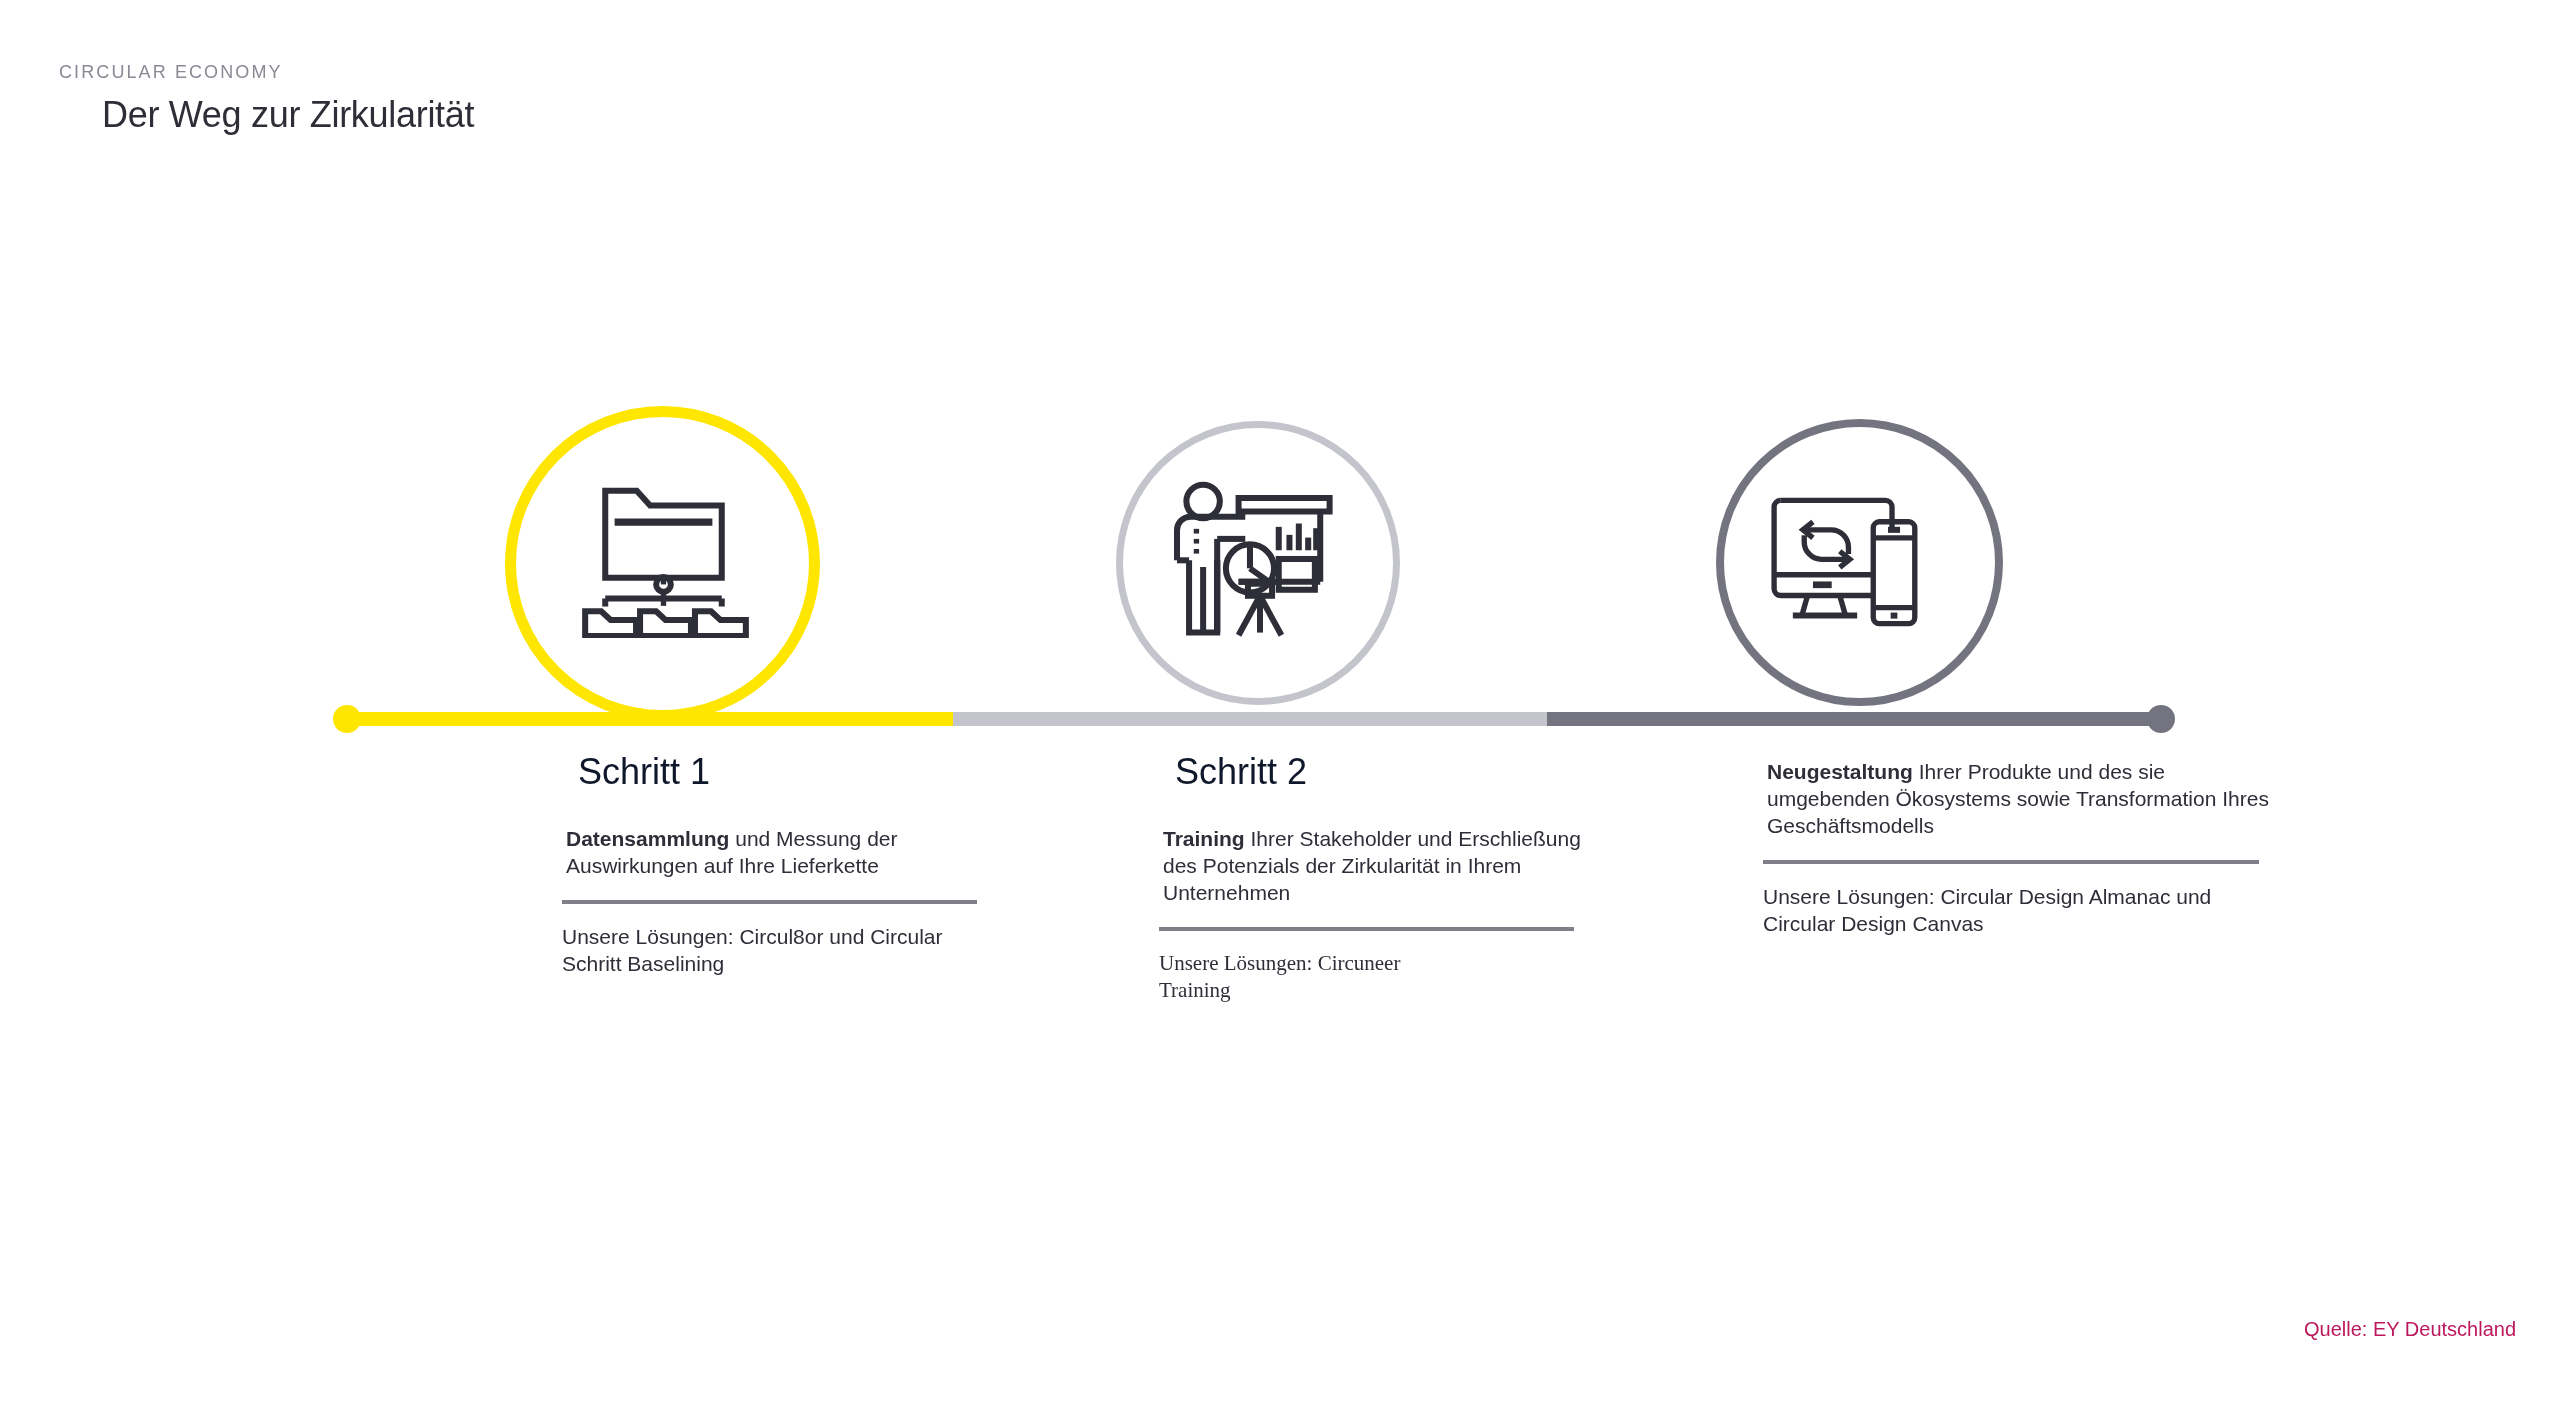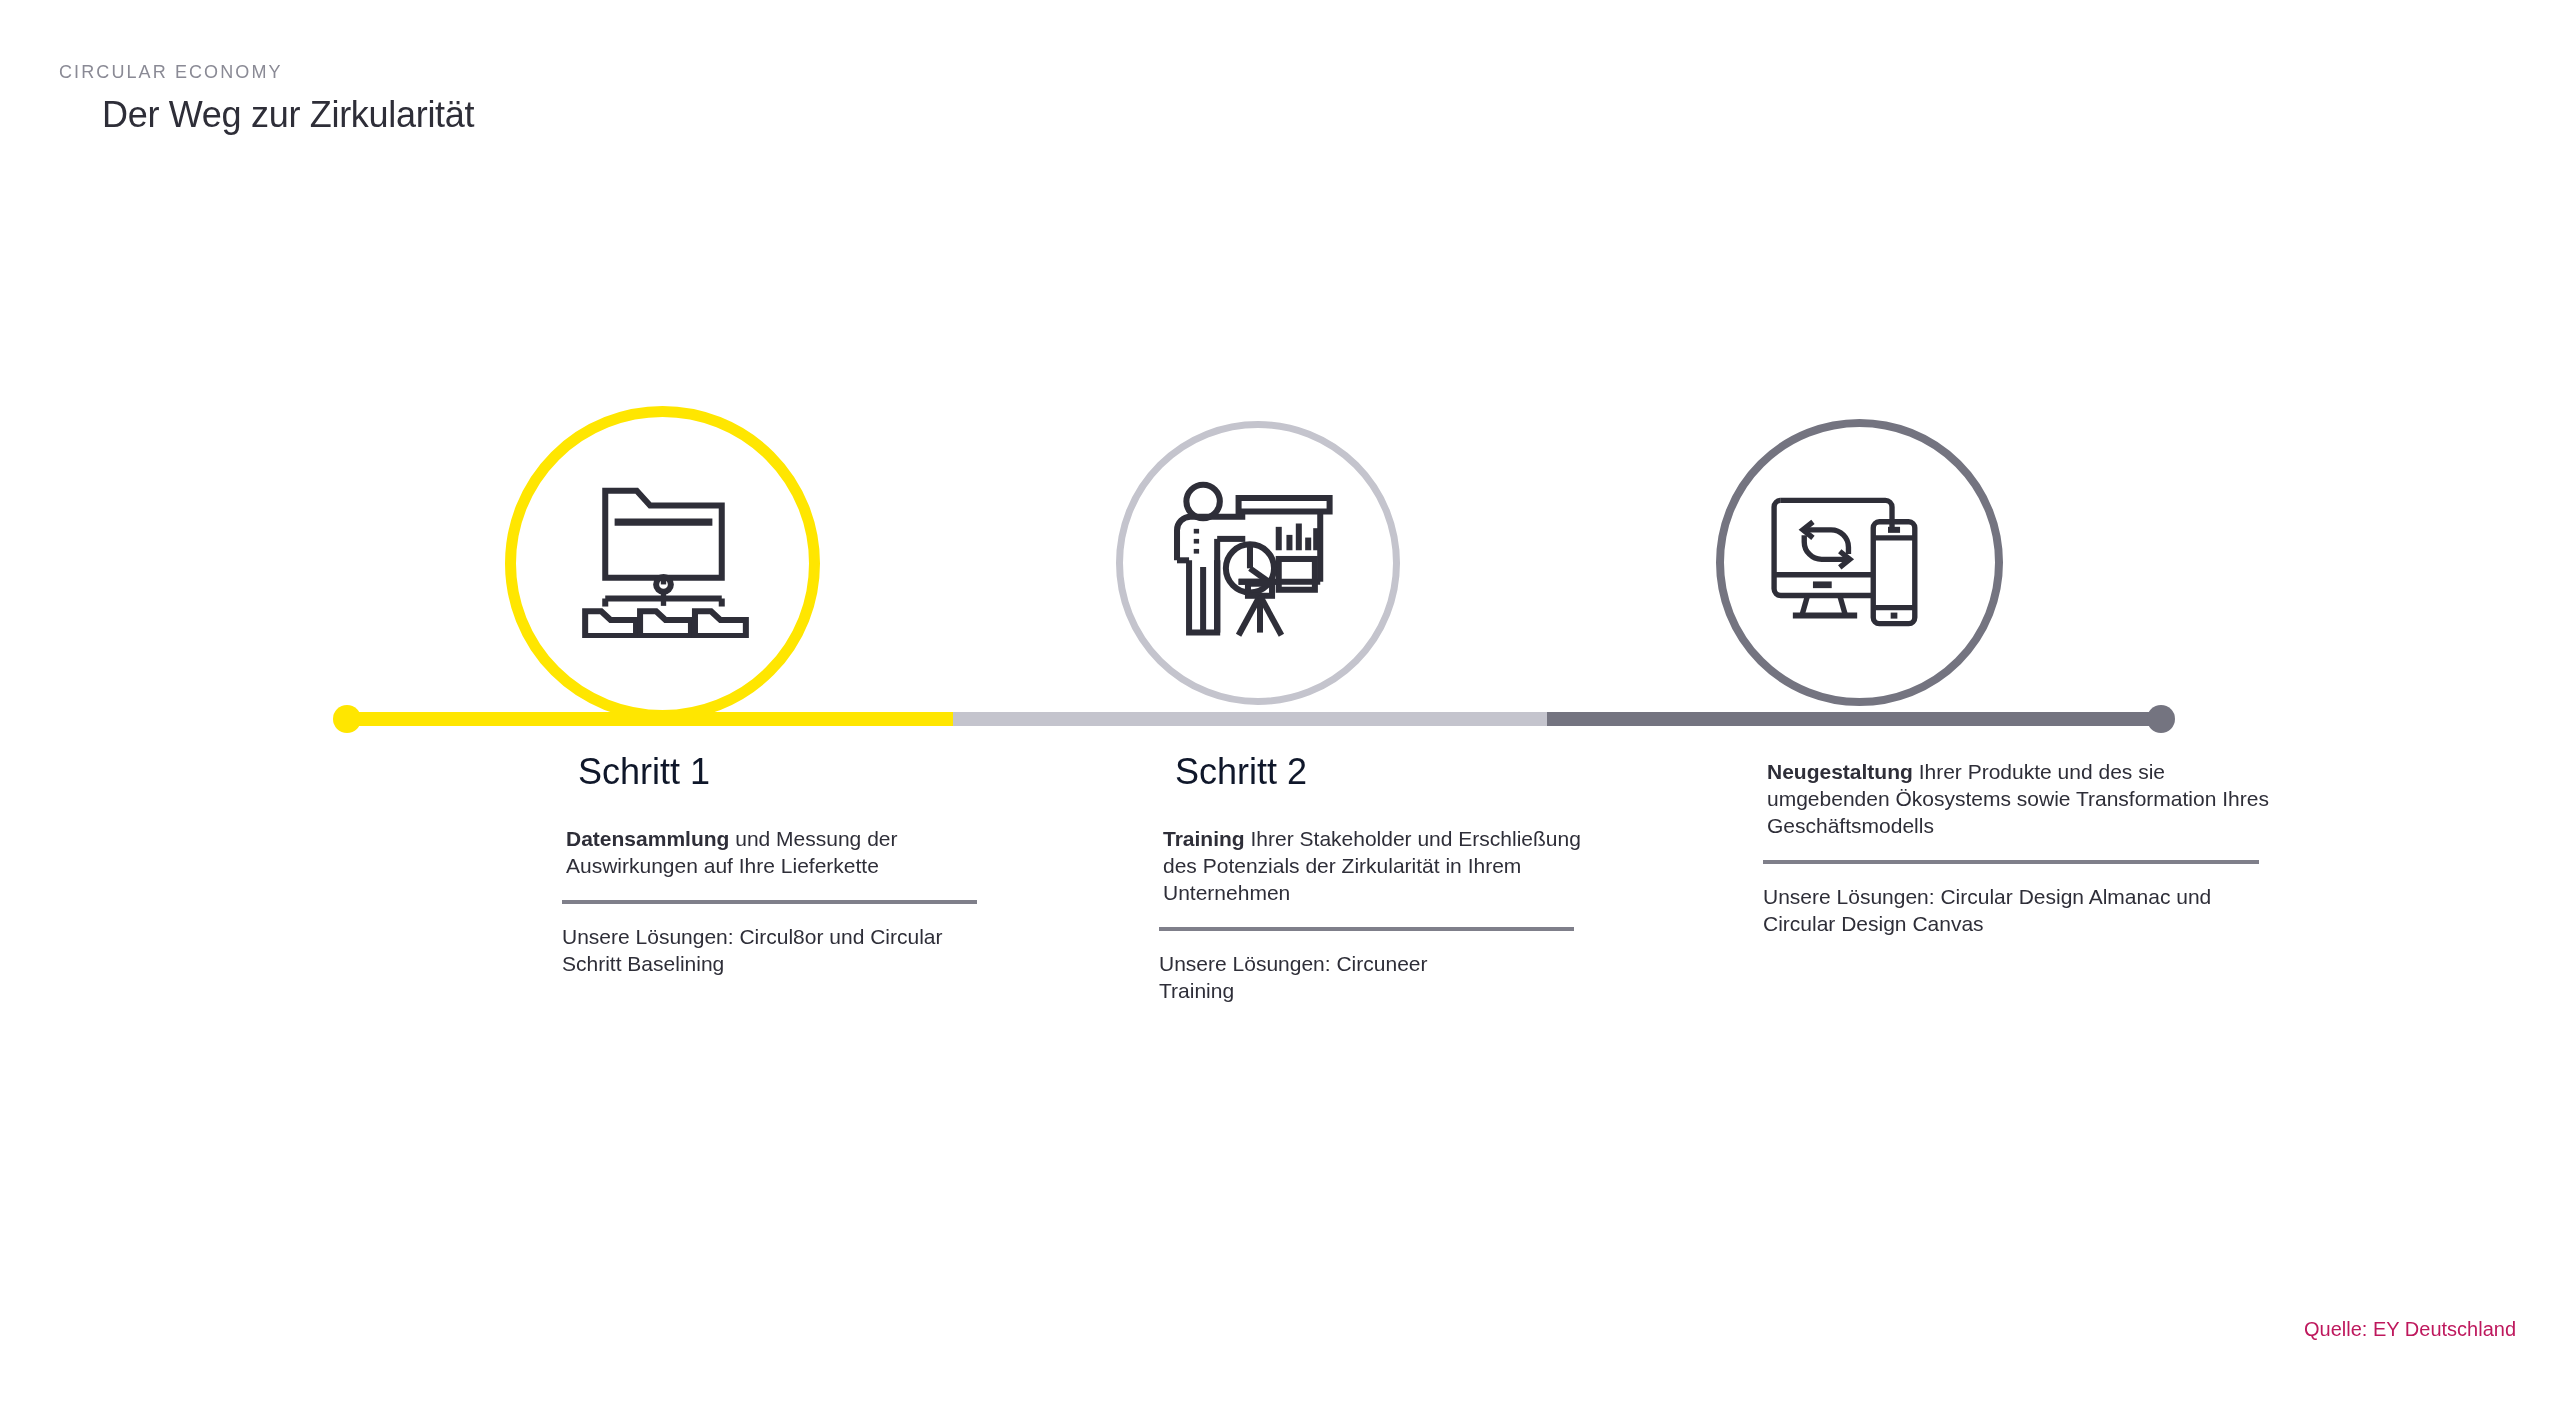--- a/index.html
+++ b/index.html
@@ -187,21 +187,21 @@
     <div class="rule"></div>
     <p class="step-sol">Unsere Lösungen: Circul8or und Circular Schritt Baselining</p>
   </div>
 
   <div class="step-col" style="left:1159px;width:443px;">
     <div class="step-head">Schritt 2</div>
     <p class="step-desc">
       <b>Training</b><span> Ihrer Stakeholder und Erschließung des Potenzials der Zirkularität in Ihrem Unternehmen</span>
     </p>
     <div class="rule" style="width:415px;"></div>
-    <p class="step-sol" style="max-width:309px;">Unsere Lösungen: Circuneer Training</p>
+    <p class="step-sol" style="max-width:309px;font-family:Liberation Serif, serif;">Unsere Lösungen: Circuneer Training</p>
   </div>
 
   <div class="step-col" style="left:1763px;width:514px;">
     <p class="step-desc">
       <b>Neugestaltung</b><span> Ihrer Produkte und des sie umgebenden Ökosystems sowie Transformation Ihres Geschäftsmodells</span>
     </p>
     <div class="rule" style="width:496px;"></div>
     <p class="step-sol" style="max-width:496px;">Unsere Lösungen: Circular Design Almanac und Circular Design Canvas</p>
   </div>
 

